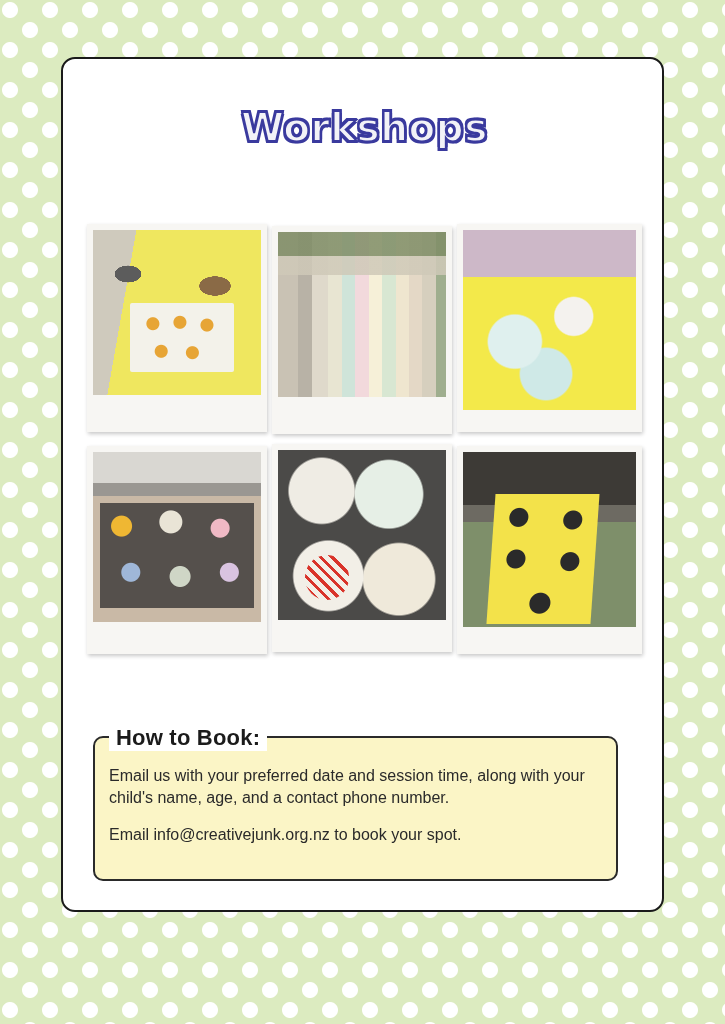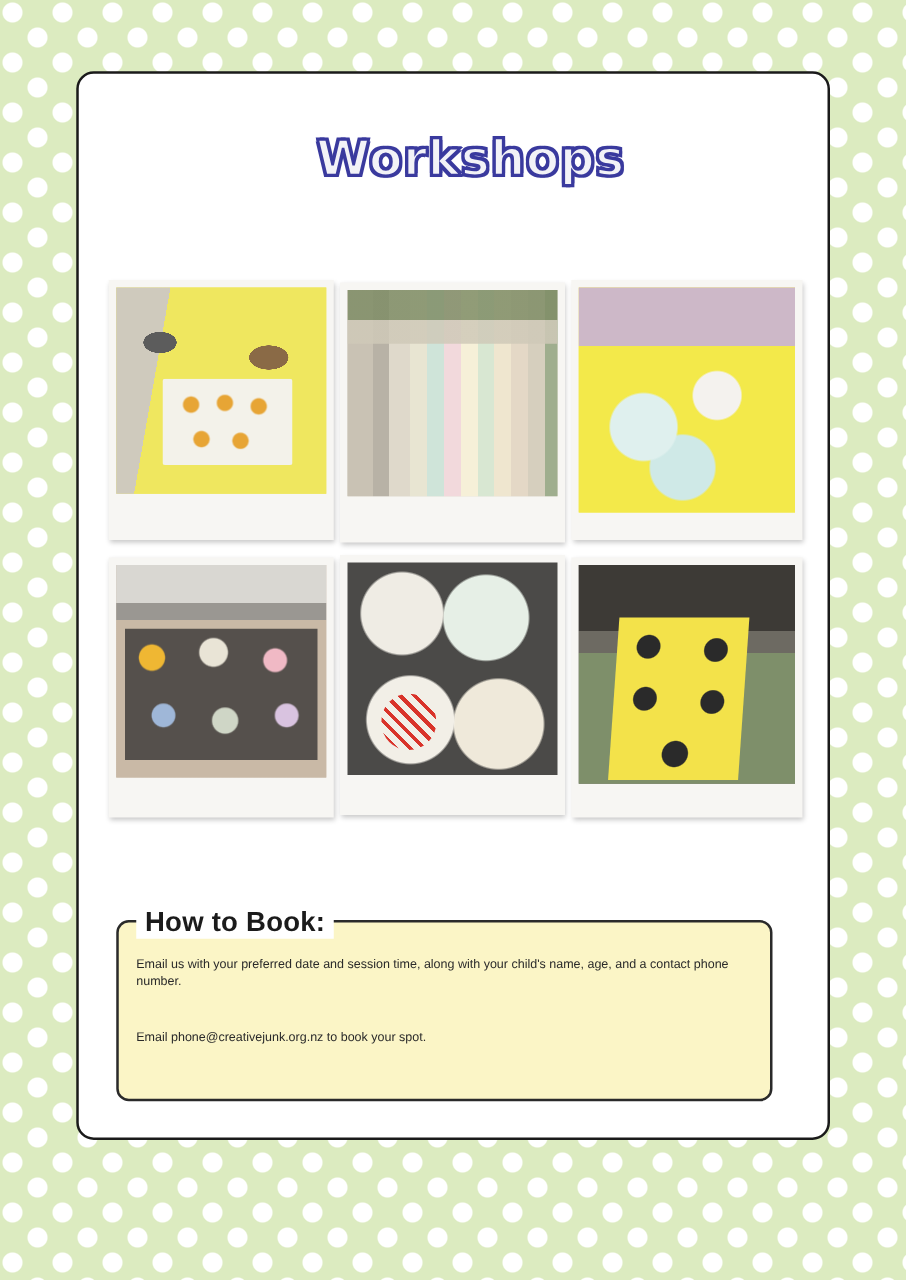--- a/index.html
+++ b/index.html
@@ -54,21 +54,20 @@
     font-weight: bold;
     color: #f2f2f7;
     letter-spacing: 0.5px;
     -webkit-text-stroke: 2px #3a3a9e;
     text-shadow:
       -1.6px -1.6px 0 #3a3a9e,
        1.6px -1.6px 0 #3a3a9e,
       -1.6px  1.6px 0 #3a3a9e,
        1.6px  1.6px 0 #3a3a9e,
        0 0 2px #3a3a9e;
-    padding-left: 12px;
   }
 
   
   #photos {
     position: absolute;
     left: 24px;
     top: 165px;
     width: 555px;
     height: 440px;
   }
@@ -227,21 +226,21 @@
     font-family: "Liberation Sans", sans-serif;
     font-size: 22px;
     font-weight: bold;
     color: #1b1b1b;
     letter-spacing: .2px;
   }
   .booking-para {
     position: absolute;
     left: 14px;
     width: 495px;
-    font-size: 10px;
+    font-size: 16px;
     line-height: 1.38;
     color: #2a2a2a;
   }
   #booking-p1 { top: 27px; }
   #booking-p2 { top: 86px; }
 </style>
 </head>
 <body>
 
 <div id="page">
@@ -280,17 +279,17 @@
       <div class="polaroid p6">
         <div class="photo img-table"></div>
 
       </div>
 
     </div>
 
     <div id="booking">
       <div id="booking-heading">How to Book:</div>
       <div class="booking-para" id="booking-p1">Email us with your preferred date and session time, along with your child's name, age, and a contact phone number.</div>
-      <div class="booking-para" id="booking-p2">Email phone@creativejunk.org.nz to book your spot.</div>
+      <div class="booking-para" id="booking-p2">Email info@creativejunk.org.nz to book your spot.</div>
     </div>
 
   </div>
 </div>
 
 </body></html>

